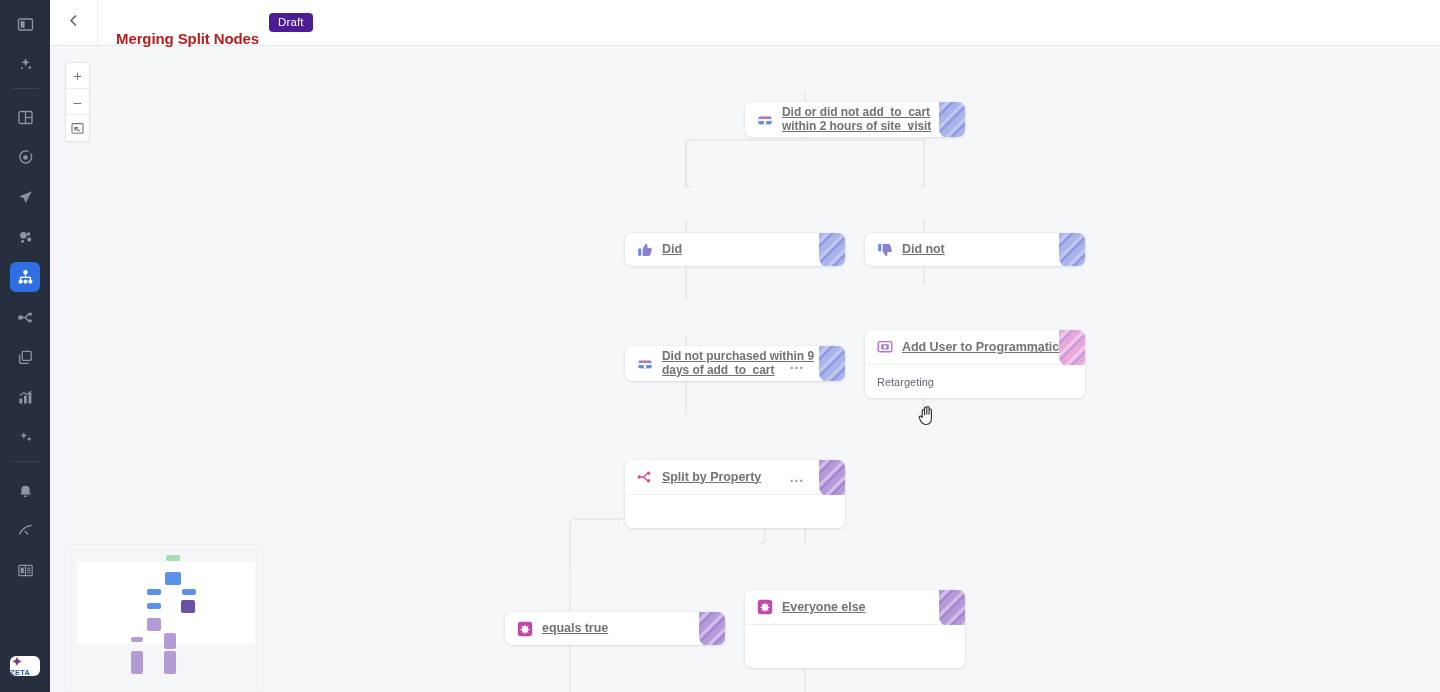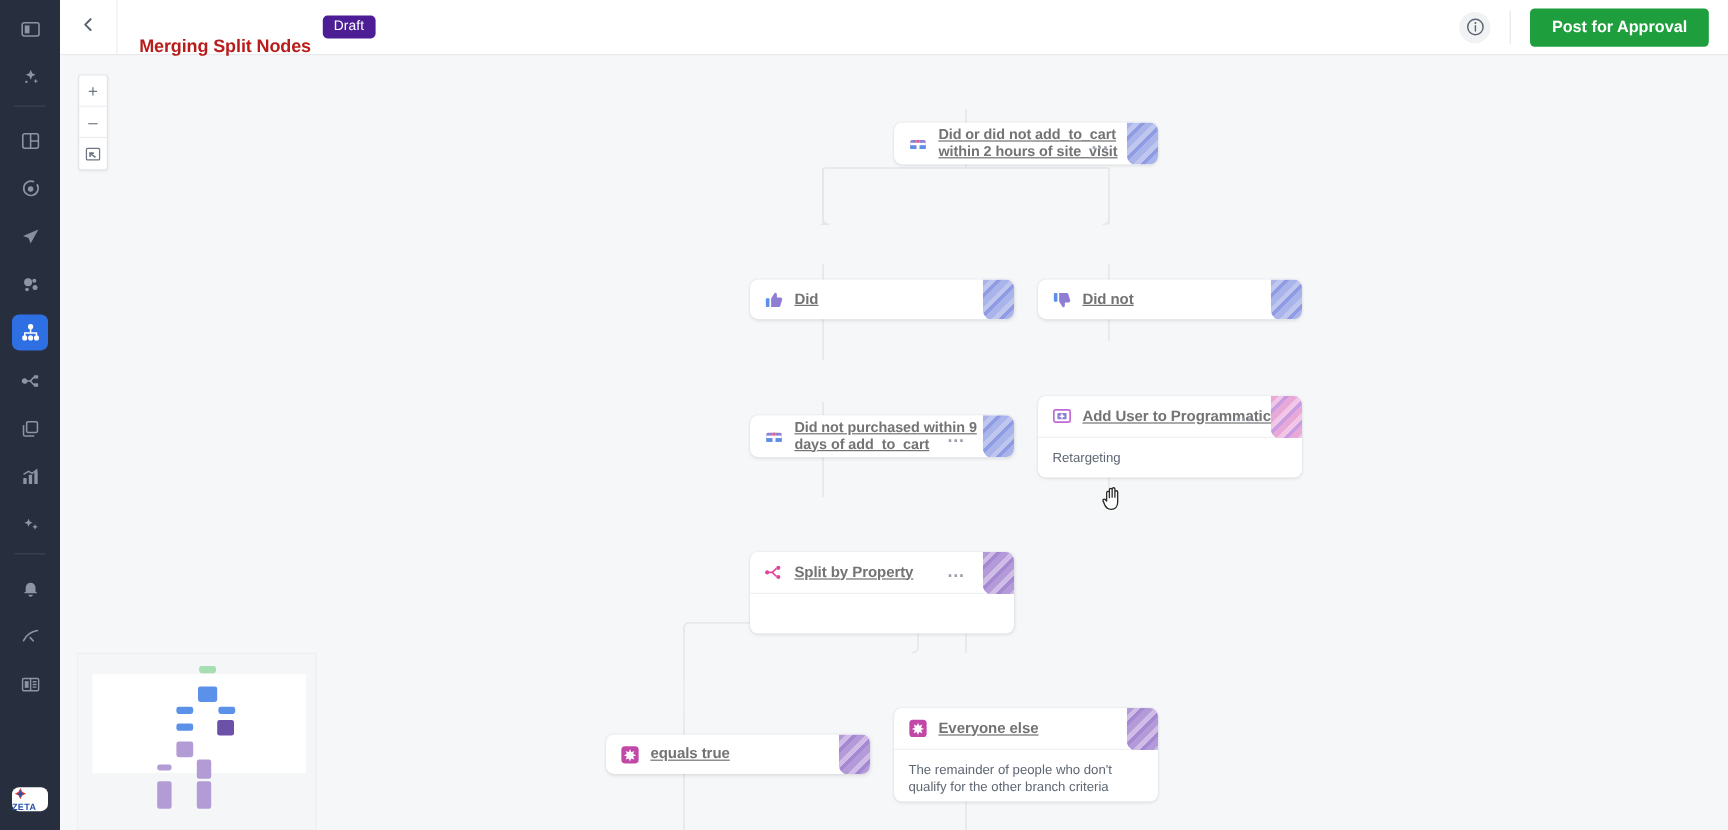--- a/index.html
+++ b/index.html
@@ -314,31 +314,20 @@
     <div class="back-btn">
       <span>
         <svg width="15" height="15" viewBox="0 0 15 15" fill="none" stroke="#5d6573" stroke-width="1.7" stroke-linecap="round" stroke-linejoin="round">
           <polyline points="9.5,3 5,7.5 9.5,12"></polyline>
         </svg>
       </span>
     </div>
     <div class="title-wrap">
       <div class="page-title">Merging Split Nodes</div>
       <div class="draft-badge">Draft</div>
-    </div>
-    <div class="topbar-right">
-      <div class="info-btn">
-        <svg width="17" height="17" viewBox="0 0 17 17" fill="none" stroke="#5d6573" stroke-width="1.2">
-          <circle cx="8.5" cy="8.5" r="6.4"></circle>
-          <line x1="8.5" y1="7.4" x2="8.5" y2="11.8" stroke-linecap="round"></line>
-          <circle cx="8.5" cy="5.2" r="0.85" fill="#5d6573" stroke="none"></circle>
-        </svg>
-      </div>
-      <div class="vdiv"></div>
-      <button class="approve-btn">Post for Approval</button>
     </div>
   </div>
 
   <div class="canvas">
 
     <svg class="edges">
       <g fill="none" stroke="#e4e6ea" stroke-width="1.2">
 
         <path d="M755 45 V94"></path>
 
@@ -541,21 +530,20 @@
                 <path d="M8 3.2l1 2.6 2.6-1-1 2.6 2.6 1-2.6 1 1 2.6-2.6-1-1 2.6-1-2.6-2.6 1 1-2.6-2.6-1 2.6-1-1-2.6 2.6 1z" fill="#ffffff"></path>
               </svg>
             </span>
             <div class="node-title">
               <div>Everyone else</div>
             </div>
             <div class="corner">
               <div class="corner-inner c-purple"></div>
             </div>
           </div>
-          <div class="node-body">The remainder of people who don't qualify for the other branch criteria</div>
         </div>
       </div>
 
     <div class="grab-cursor">
       <svg width="20" height="22" viewBox="0 0 20 22">
         <path d="M5.2 13.5V6.6a1.15 1.15 0 0 1 2.3 0v4.1V4.2a1.15 1.15 0 0 1 2.3 0v6.1V3.6a1.15 1.15 0 0 1 2.3 0v6.7V6.1a1.15 1.15 0 0 1 2.3 0v8.2c0 3.6-2 6.2-5.3 6.2-3.2 0-4.4-1.6-5.5-3.8L2.3 13.6c-.5-1 .4-2 1.4-1.5z" fill="#ffffff" stroke="#2a2a2a" stroke-width="1.1" stroke-linejoin="round"></path>
       </svg>
     </div>
 
     <div class="minimap">

